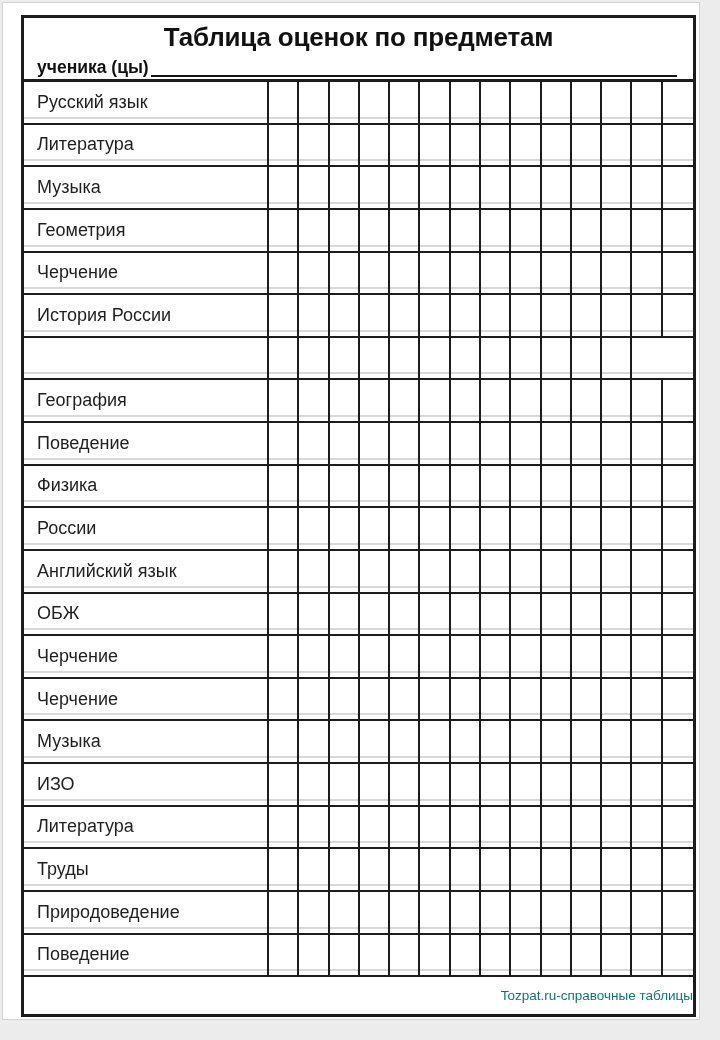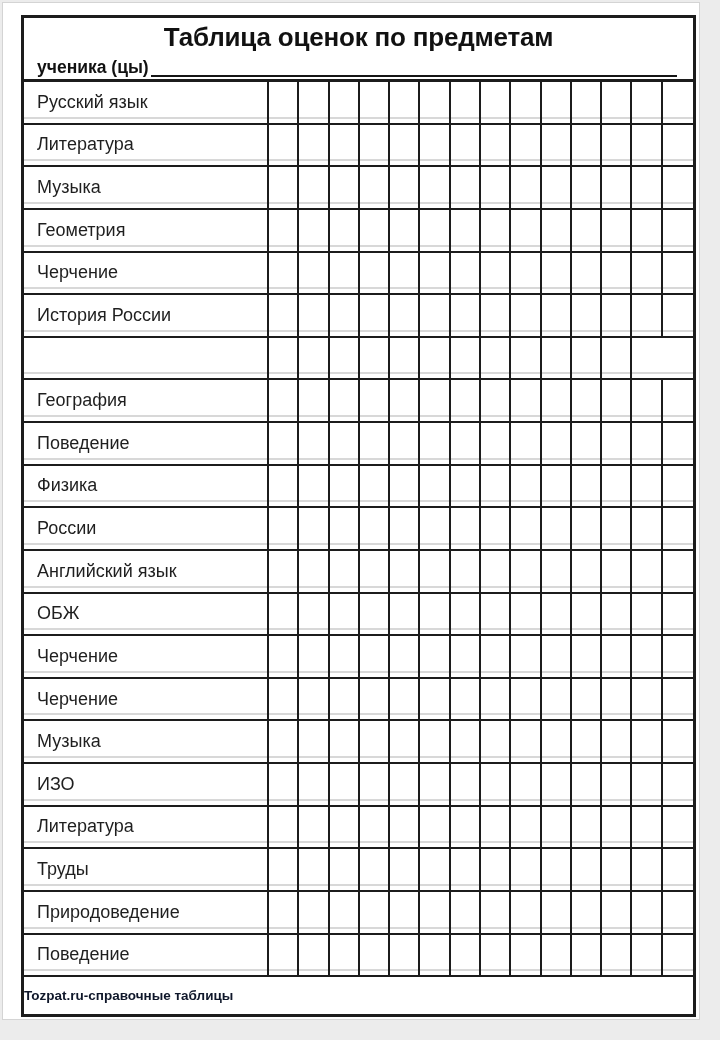--- a/index.html
+++ b/index.html
@@ -118,24 +118,24 @@
   .grade-cell {
     border-right: 2px solid #1c1c1c;
   }
   .grade-cell:last-child {
     border-right: none;
   }
   .footer {
     flex: 0 0 37px;
     display: flex;
     align-items: center;
-    justify-content: flex-start;
+    justify-content: flex-end;
     font-size: 13.5px;
-    font-weight: bold;
-    color: #0f172a;
+    font-weight: normal;
+    color: #0f766e;
   }
 </style>
 </head>
 <body>
 
 <div class="canvas">
   <div class="page">
     <div class="sheet">
 
       <div class="header">

